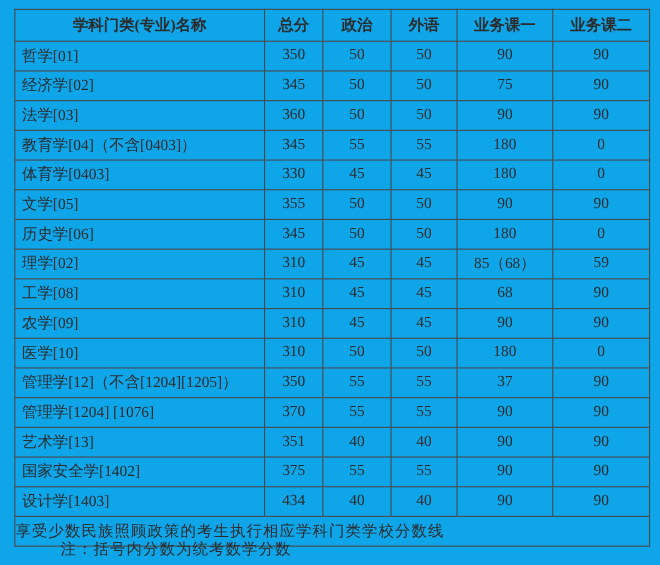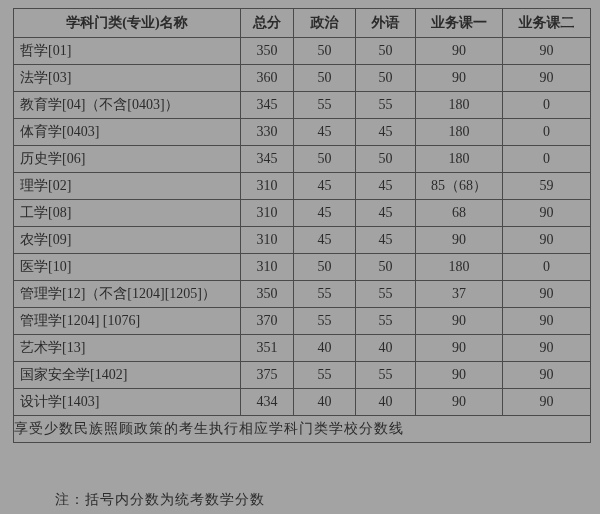--- a/index.html
+++ b/index.html
@@ -4,21 +4,21 @@
 <style>
   html, body {
     margin: 0;
     padding: 0;
     background: #ffffff;
   }
   .page {
     position: relative;
     width: 600px;
     height: 514px;
-    background: #a3a3a3;
+    background: #0ea5e9;
     font-family: "Liberation Serif", "DejaVu Serif", serif;
     color: #2b2b2b;
     text-decoration: underline;
   }
   table.score-table {
     position: absolute;
     left: 13px;
     top: 8px;
     width: 577px;
     border-collapse: collapse;
@@ -84,20 +84,28 @@
     <tbody>
       <tr>
         <td class="name">哲学[01]</td>
         <td>350</td>
         <td>50</td>
         <td>50</td>
         <td>90</td>
         <td>90</td>
       </tr>
       <tr>
+        <td class="name">经济学[02]</td>
+        <td>345</td>
+        <td>50</td>
+        <td>50</td>
+        <td>75</td>
+        <td>90</td>
+      </tr>
+      <tr>
         <td class="name">法学[03]</td>
         <td>360</td>
         <td>50</td>
         <td>50</td>
         <td>90</td>
         <td>90</td>
       </tr>
       <tr>
         <td class="name">教育学[04]（不含[0403]）</td>
         <td>345</td>
@@ -106,20 +114,28 @@
         <td>180</td>
         <td>0</td>
       </tr>
       <tr>
         <td class="name">体育学[0403]</td>
         <td>330</td>
         <td>45</td>
         <td>45</td>
         <td>180</td>
         <td>0</td>
+      </tr>
+      <tr>
+        <td class="name">文学[05]</td>
+        <td>355</td>
+        <td>50</td>
+        <td>50</td>
+        <td>90</td>
+        <td>90</td>
       </tr>
       <tr>
         <td class="name">历史学[06]</td>
         <td>345</td>
         <td>50</td>
         <td>50</td>
         <td>180</td>
         <td>0</td>
       </tr>
       <tr>

